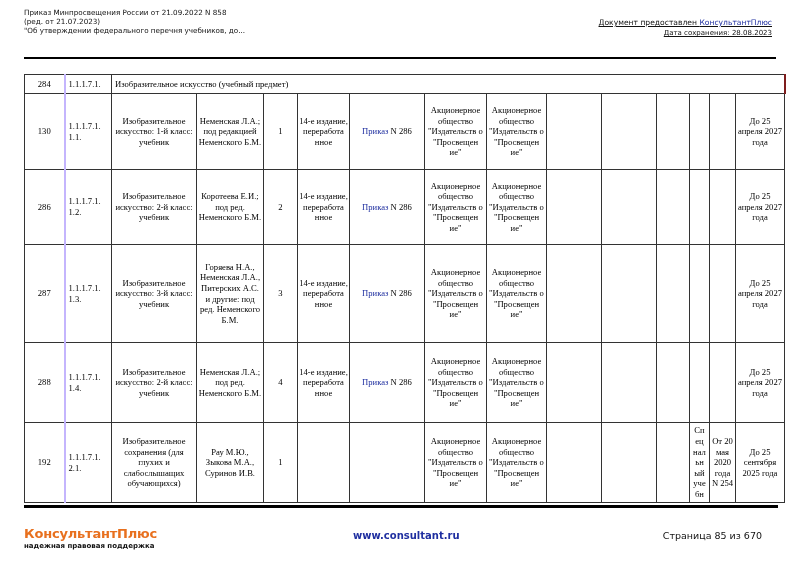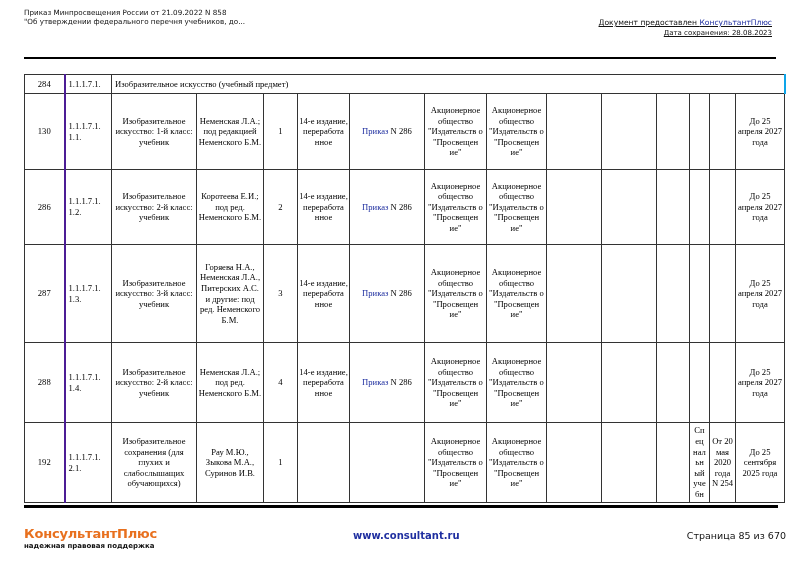--- a/index.html
+++ b/index.html
@@ -4,36 +4,37 @@
 <style>
   html, body { margin:0; padding:0; }
   body { width:800px; height:566px; background:#fff; position:relative; overflow:hidden; font-family:"DejaVu Sans", sans-serif; color:#000; }
   .hdr-left { position:absolute; left:24px; top:8px; font-size:7.2px; line-height:9px; color:#111; }
   .hdr-right { position:absolute; right:28px; top:18px; font-size:7.6px; line-height:10px; text-align:right; color:#111;text-decoration:underline; }
   .hdr-right .brand { color:#1f2fa0; }
   .hdr-right .save { font-size:7px; }
   .top-rule { position:absolute; left:24px; right:24px; top:57px; height:2px; background:#000; }
   table.doc { position:absolute; left:24px; top:74px; border-collapse:collapse; font-family:"Liberation Serif", serif; font-size:8.6px; line-height:10.6px; table-layout:fixed; }
   table.doc td { border:1px solid #333; text-align:center; vertical-align:middle; padding:0 1px; overflow:hidden; word-wrap:break-word; }
-  table.doc td.num-col { border-right:2px solid #4c1d95;font-family:Liberation Serif, serif; }
+  table.doc td.num-col { border-right:2px solid #c4b5fd;font-family:Liberation Serif, serif; }
   table.doc td.left { text-align:left; padding-left:3px; }
   table.doc tr.grp td { height:18px; }
-  table.doc tr.grp td.grp-title { border-right:2px solid #0ea5e9;margin-top:37px; }
+  table.doc tr.grp td.grp-title { border-right:2px solid #7f1d1d;margin-top:37px; }
   .link { color:#1f2fa0; }
   .bottom-rule { position:absolute; left:24px; width:754px; top:505px; height:3px; border-top:2px solid #000; border-bottom:1px solid #000; box-sizing:border-box; }
   .ft-brand { position:absolute; left:24px; top:526px; font-size:13px; font-weight:bold; color:#e8701e; letter-spacing:-0.2px; }
   .ft-tag { position:absolute; left:24px; top:542px; font-size:7px; font-weight:bold; color:#111; }
   .ft-url { position:absolute; left:353px; top:530px; font-size:10px; font-weight:bold; color:#1f2fa0; }
-  .ft-page { position:absolute; right:14px; top:530px; font-size:9.5px; color:#111; }
+  .ft-page { position:absolute; right:38px; top:530px; font-size:9.5px; color:#111; }
 </style>
 </head>
 <body>
 
 <div class="hdr-left">
   <div>Приказ Минпросвещения России от 21.09.2022 N 858</div>
+  <div>(ред. от 21.07.2023)</div>
   <div>"Об утверждении федерального перечня учебников, до...</div>
 </div>
 <div class="hdr-right">
   <div><span>Документ предоставлен </span><span class="brand">КонсультантПлюс</span></div>
   <div class="save">Дата сохранения: 28.08.2023</div>
 </div>
 <div class="top-rule"></div>
 
 <table class="doc">
   <colgroup>

